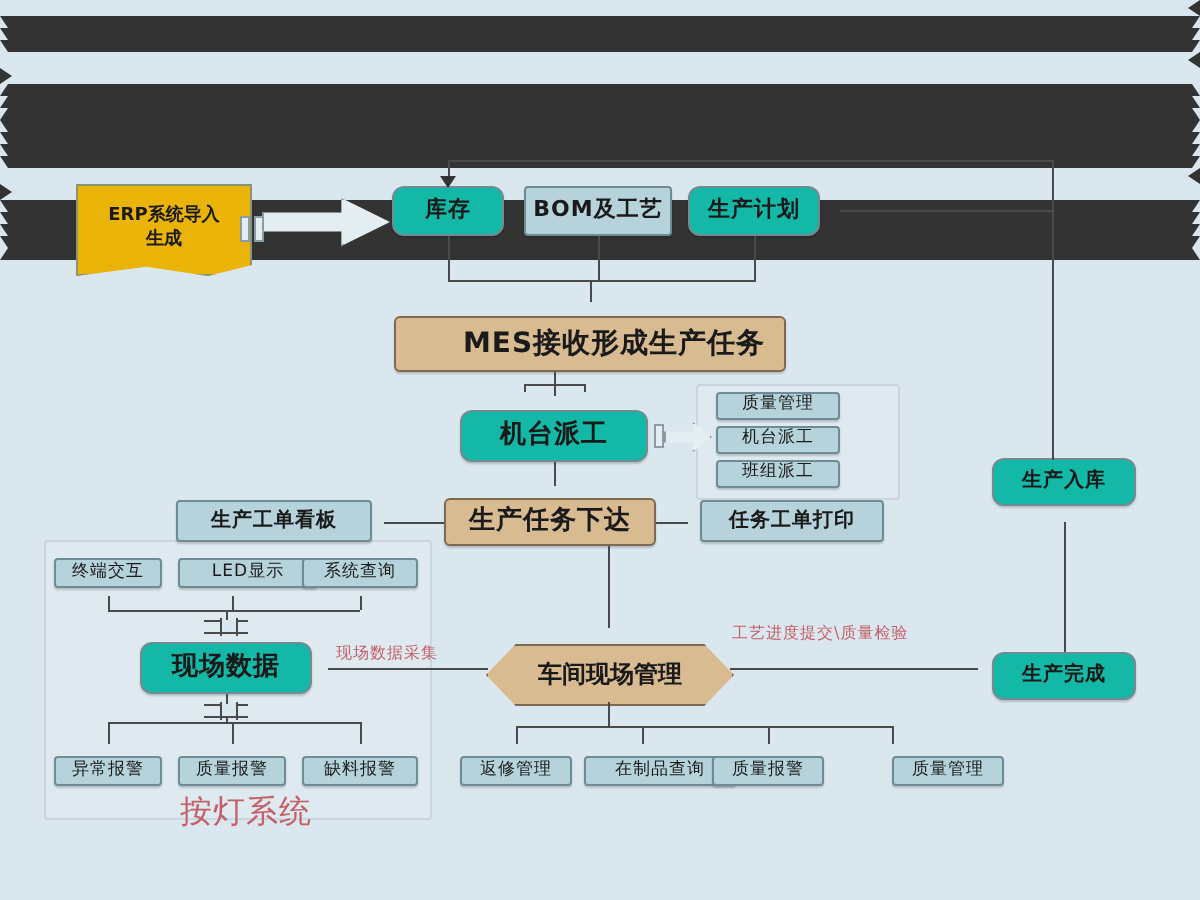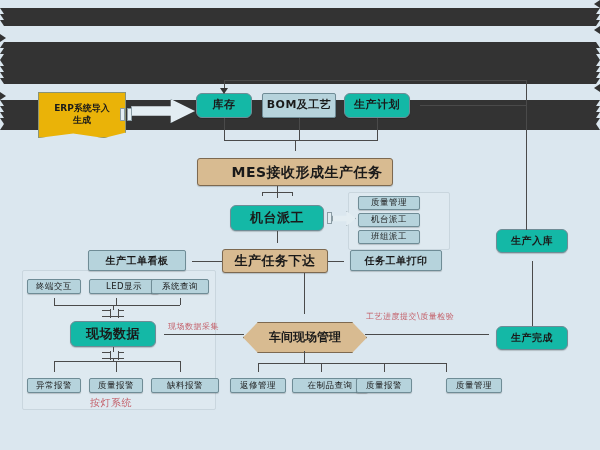--- a/index.html
+++ b/index.html
@@ -195,21 +195,21 @@
   <div class="hex" style="left:243px;top:322px;width:122px;height:29px;">
     <span>车间现场管理</span>
   </div>
 
   <div class="node blue-sq small" style="left:27px;top:378px;width:54px;height:15px;">
     <span>异常报警</span>
   </div>
   <div class="node blue-sq small" style="left:89px;top:378px;width:54px;height:15px;">
     <span>质量报警</span>
   </div>
-  <div class="node blue-sq small" style="left:151px;top:378px;width:68px;height:15px;">
+  <div class="node blue-sq small" style="left:151px;top:378px;width:58px;height:15px;">
     <span>缺料报警</span>
   </div>
 
   <div class="node blue-sq small" style="left:230px;top:378px;width:56px;height:15px;">
     <span>返修管理</span>
   </div>
   <div class="node blue-sq small" style="left:292px;top:378px;width:76px;height:15px;text-align:right;">
     <span>在制品查询</span>
   </div>
   <div class="node blue-sq small" style="left:356px;top:378px;width:56px;height:15px;">
@@ -222,21 +222,21 @@
   <div class="node blue mid" style="left:496px;top:229px;width:72px;height:24px;">
     <span style="font-size:10px;">生产入库</span>
   </div>
 
   <div class="node blue mid" style="left:496px;top:326px;width:72px;height:24px;">
     <span style="font-size:10px;">生产完成</span>
   </div>
 
   <div class="redlbl" style="left:168px;top:321px;">现场数据采集</div>
   <div class="redlbl" style="left:366px;top:311px;">工艺进度提交\质量检验</div>
-  <div class="redlbl" style="left:90px;top:396px;font-size:10px;">按灯系统</div>
+  <div class="redlbl" style="left:90px;top:396px;font-size:16px;">按灯系统</div>
 
   <div class="ln h" style="left:224px;top:80px;width:302px;"></div>
   <div class="ln v" style="left:224px;top:80px;height:9px;"></div>
   <div class="ah ad" style="left:220px;top:88px;"></div>
   <div class="ln v" style="left:526px;top:80px;height:150px;"></div>
 
   <div class="ln h" style="left:420px;top:105px;width:106px;"></div>
   <div class="al" style="left:413px;top:101px;"></div>
 
   <div class="ln v" style="left:224px;top:118px;height:22px;"></div>

